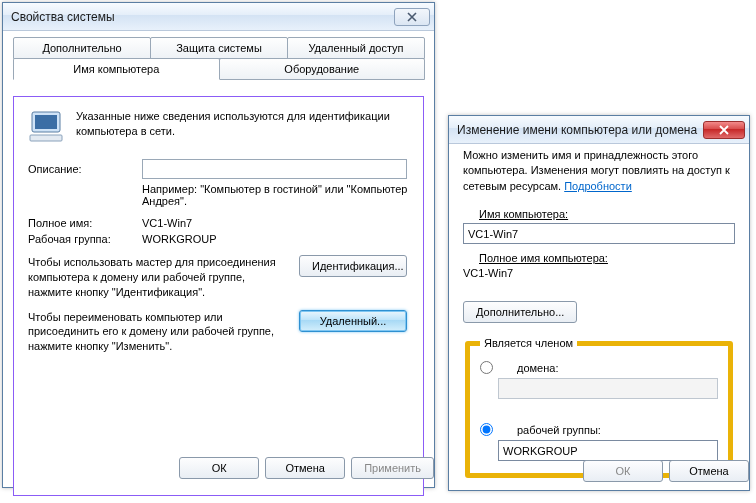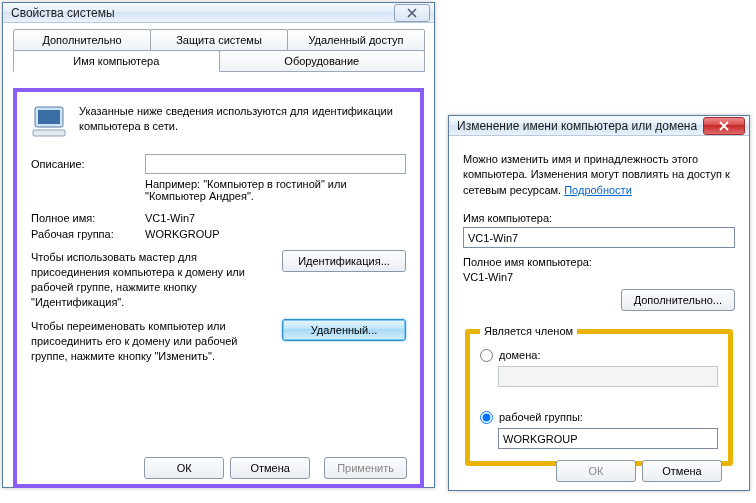--- a/index.html
+++ b/index.html
@@ -15,21 +15,21 @@
   }
 
   
   .window {
     position: absolute;
     border: 1px solid #5a7ea3;
     background: #fff;
     box-shadow: 0 0 4px rgba(0,0,0,0.25);
   }
   .titlebar {
-    height: 20px;
+    height: 28px;
     background: linear-gradient(to bottom, #f7fbff 0%, #e4eef9 45%, #d4e3f4 46%, #e8f1fb 100%);
     border-bottom: 1px solid #b9c8db;
     display: flex;
     align-items: center;
     padding: 0 4px 0 8px;
     color: #1a1a1a;
   }
   .titlebar .title { flex: 1; font-size: 12px; }
   .titlebar .btn-close {
     width: 36px; height: 18px;
@@ -63,21 +63,21 @@
     font-size:11px; cursor:default;
     margin-right:-1px;
     border-top-left-radius:2px;border-top-right-radius:2px;
   }
   .tab.active {
     background:#fff;
     border-bottom:1px solid #fff;
     z-index:2;
   }
   .tabpage {
-    border:4px solid #8b5cf6;
+    border:1px solid #8b5cf6;
     margin-top:-1px;
     padding:12px 14px;
     height: 400px;
     background:#fff;
   }
 
   .inforow { display:flex; align-items:flex-start; margin-bottom:12px; }
   .pc-icon {
     width:40px;height:38px;flex:0 0 40px;margin-right:8px;
   }
@@ -101,58 +101,58 @@
   button.win {
     height:22px;
     min-width:80px;
     padding:0 12px;
     border:1px solid #8a99aa;
     border-radius:3px;
     background:linear-gradient(to bottom,#fdfdfe,#e9eef4);
     font: inherit;
     cursor:default;
   }
-  button.win.wide { width:124px; }
+  button.win.wide { width:108px; }
   button.win.highlight {
     border-color:#2e90d1;
     box-shadow:0 0 0 1px #7ec6f2 inset, 0 0 3px #7ec6f2;
     background:linear-gradient(to bottom,#eaf6fd,#bde4fa 45%,#a7d9f5 46%,#d4effc);
   }
-  button.win:disabled { color:#888;margin-left:8px; }
+  button.win:disabled { color:#888; }
 
   .dlg-buttons {
-    position:absolute; bottom:8px; right:27px;
+    position:absolute; bottom:8px; right:0;
     display:flex; gap:6px;
   }
 
   
   #win2 { left: 448px; top: 115px; width: 302px; height: 376px; }
-  #win2 .body { padding:16px 14px; }
+  #win2 .body { padding:4px 14px; }
   #win2 .intro { line-height:1.4; margin-bottom:14px; }
   a.link { color:#0066cc; text-decoration:underline; cursor:pointer; }
 
   .textfield {
     width:100%; height:21px;
     border:1px solid #7a8aa0; background:#fff;
     padding:2px 4px; font:inherit;
   }
   .textfield.disabled { background:#f4f4f4; color:#777; border-color:#bfc7d0; }
 
-  .lbl { margin:8px 0 3px 0; }
-
-  .rightbtn { display:flex; justify-content:flex-end; margin-top:6px; }
+  .lbl { margin:8px 0 3px 16px;text-decoration:underline; }
+
+  .rightbtn { display:flex; justify-content:flex-start; margin-top:22px; }
 
   fieldset.member {
     border:5px solid #eab308;
     border-radius:3px;
     padding:8px 10px 12px 10px;
     margin-top:14px;
   }
   fieldset.member legend { padding:0 4px; }
-  .radio-row { display:flex; align-items:flex-start; gap:6px; margin:4px 0 4px 0; }
+  .radio-row { display:flex; align-items:center; gap:24px; margin:4px 0 4px 0; }
   .radio-row input { margin:0; }
   .indent-input { margin-left:18px; }
 
 </style>
 </head>
 <body>
 
 <div id="win1" class="window">
   <div class="titlebar">
     <span class="title">Свойства системы</span>

